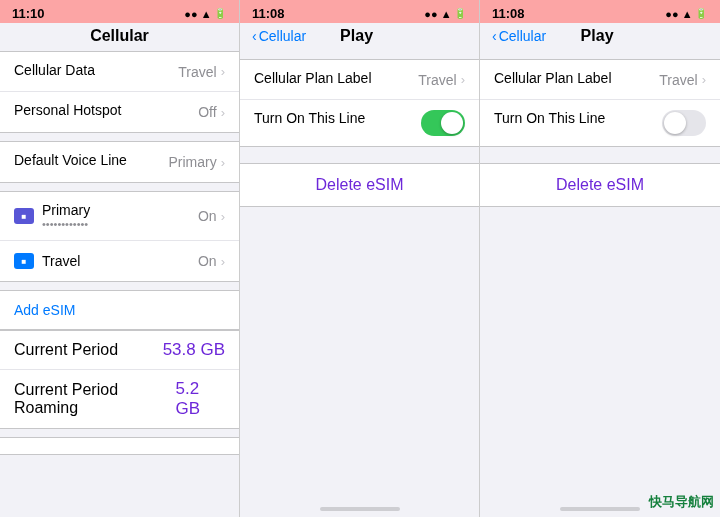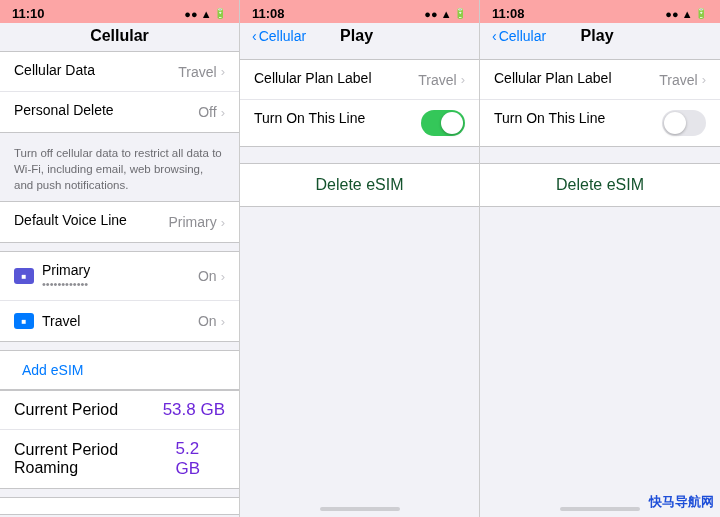--- a/index.html
+++ b/index.html
@@ -142,21 +142,21 @@
       align-items: center;
     }
     .sim-name { font-size: 14px; color: #000; }
     .sim-sub { font-size: 11px; color: #8e8e93; }
 
     
     .add-esim-section {
       background: #fff;
       border-top: 0.5px solid #c6c6c8;
       border-bottom: 0.5px solid #c6c6c8;
-      padding: 10px 22px;
+      padding: 10px 14px;
     }
     .add-esim-label { font-size: 14px; color: #007aff; }
 
     
     .stat-row {
       display: flex;
       align-items: center;
       justify-content: space-between;
       padding: 9px 14px;
       border-bottom: 0.5px solid #e5e5ea;
@@ -177,21 +177,21 @@
 
     
     .delete-section {
       background: #fff;
       border-top: 0.5px solid #c6c6c8;
       border-bottom: 0.5px solid #c6c6c8;
       padding: 12px 14px;
       text-align: center;
       margin: 8px 0;
     }
-    .delete-label { font-size: 16px; color: #14532d; }
+    .delete-label { font-size: 16px; color: #6d28d9; }
 
     
     .home-indicator {
       text-align: center;
       padding: 4px 0 2px;
     }
     .home-bar {
       width: 80px;
       height: 4px;
       background: #000;
@@ -200,21 +200,21 @@
       opacity: 0.15;
     }
 
     
     .watermark {
       position: absolute;
       bottom: 6px;
       right: 6px;
       font-size: 13px;
       font-weight: 700;
-      color: #1d4ed8;
+      color: #15803d;
     }
   </style>
 </head>
 <body>
 
 <div class="phone-panel" style="max-width: 240px;">
   <div class="status-bar">
     <span class="status-time">11:10</span>
     <div class="status-icons">
       <span>●●</span>
@@ -231,29 +231,28 @@
 
   <div class="settings-section">
     <div class="settings-row">
       <span class="row-label">Cellular Data</span>
       <div class="row-value">
         <span>Travel</span>
         <span class="chevron">›</span>
       </div>
     </div>
     <div class="settings-row">
-      <span class="row-label">Personal Delete</span>
+      <span class="row-label">Personal Hotspot</span>
       <div class="row-value">
         <span>Off</span>
         <span class="chevron">›</span>
       </div>
     </div>
   </div>
 
-  <div class="info-text">Turn off cellular data to restrict all data to Wi-Fi, including email, web browsing, and push notifications.</div>
 
   <div class="settings-section">
     <div class="settings-row">
       <span class="row-label">Default Voice Line</span>
       <div class="row-value">
         <span>Primary</span>
         <span class="chevron">›</span>
       </div>
     </div>
   </div>

